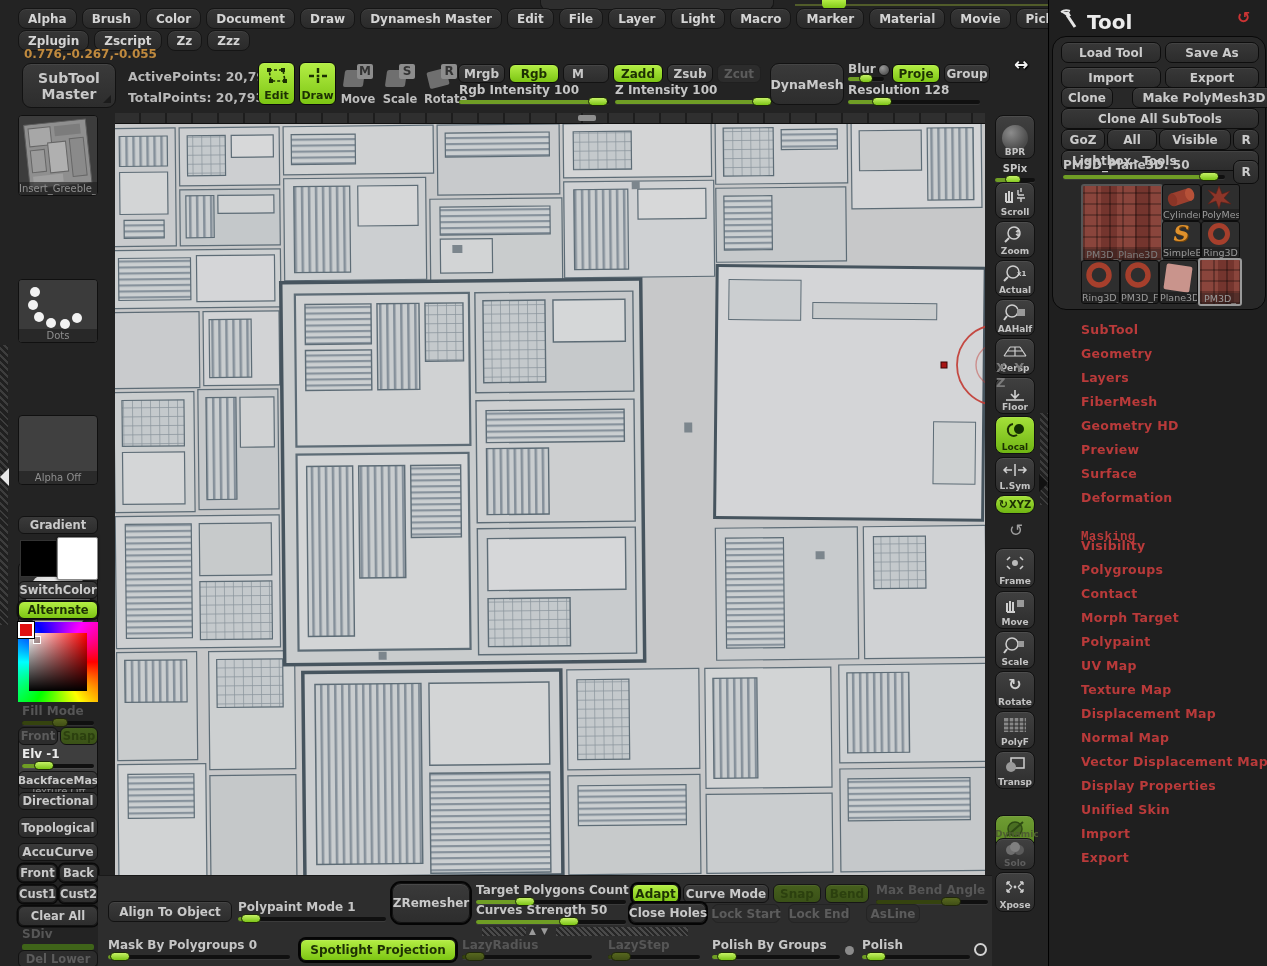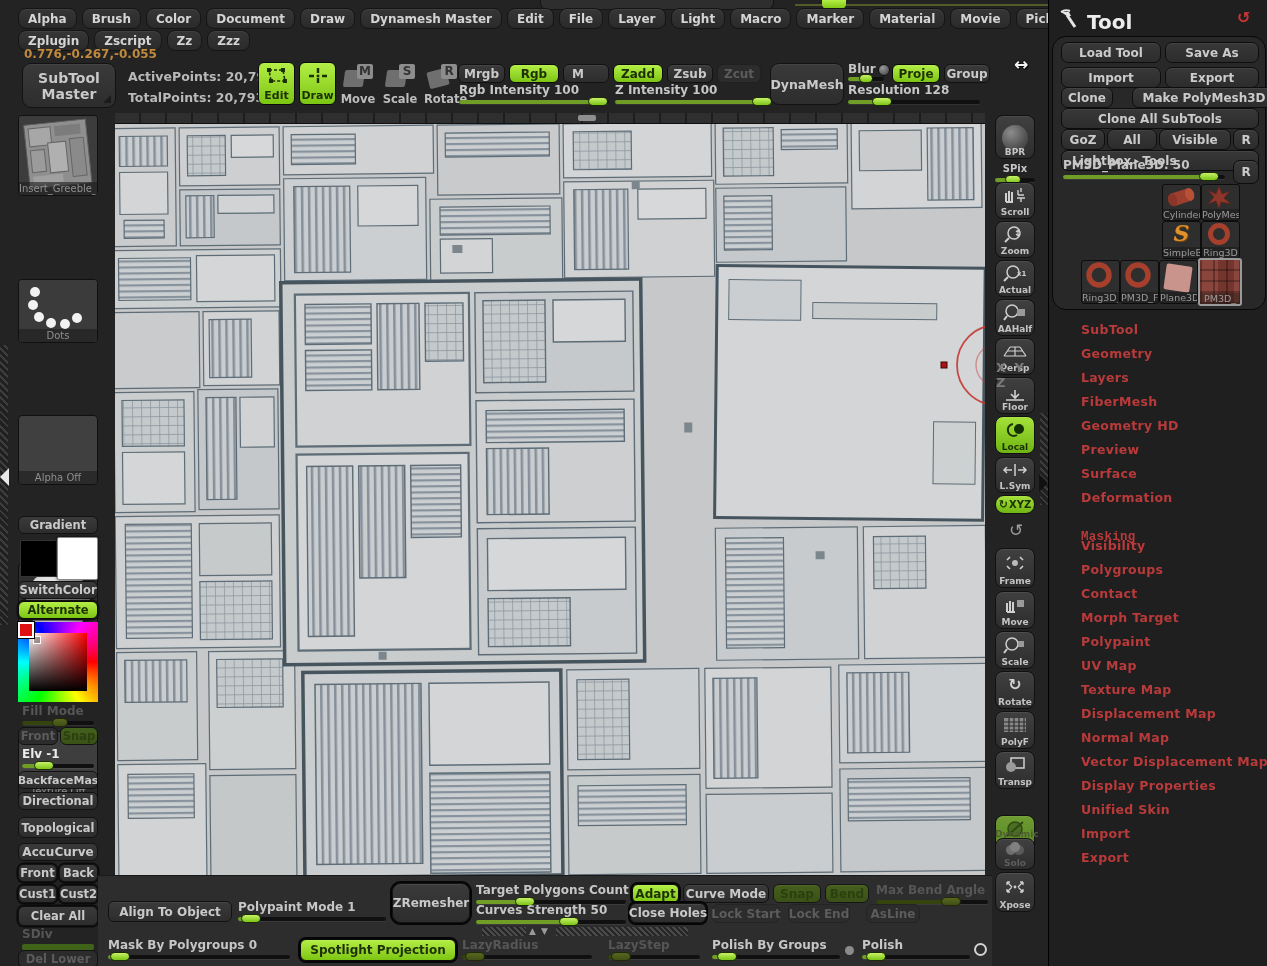--- a/index.html
+++ b/index.html
@@ -639,20 +639,23 @@
     </div>
     <div class="slider" style="left:14px;top:159px;width:162px;">
       <span class="slabel">PM3D_Plane3D. 50</span>
       <div class="track">
           <div class="fill" style="width:92%;"></div>
           <div class="handle" style="left:84%;"></div>
         </div>
     </div>
     <div class="tbtn" style="left:184px;top:160px;width:26px;height:24px;">R</div>
 
+    <div class="tthumb redgreeble" style="left:32px;top:184px;width:78px;height:74px;border:2px solid #555;">
+      <div class="tlabel" style="color:#7e7e7e;">PM3D_Plane3D</div>
+    </div>
     <div class="tthumb" style="left:113px;top:184px;width:37px;height:35px;">
       <svg width="35" height="24" viewBox="0 0 35 24">
           <g transform="rotate(-18 17 12)">
             <rect x="9" y="6" width="18" height="13" fill="#9c3f2e"></rect>
             <ellipse cx="27" cy="12.5" rx="4.5" ry="6.5" fill="#b65138"></ellipse>
             <ellipse cx="9" cy="12.5" rx="4.5" ry="6.5" fill="#8a3527"></ellipse>
           </g>
         </svg>
       <div class="tlabel">Cylinder:</div>
     </div>

